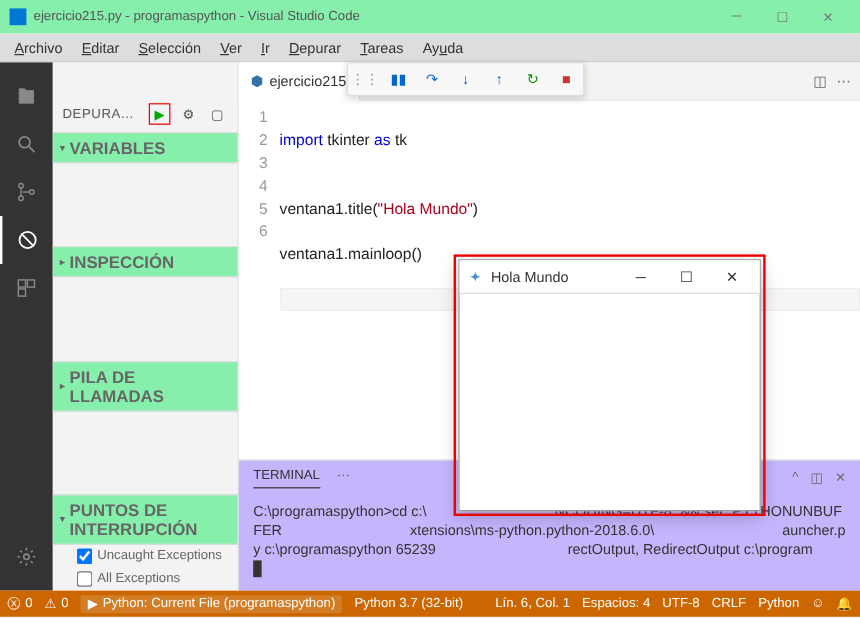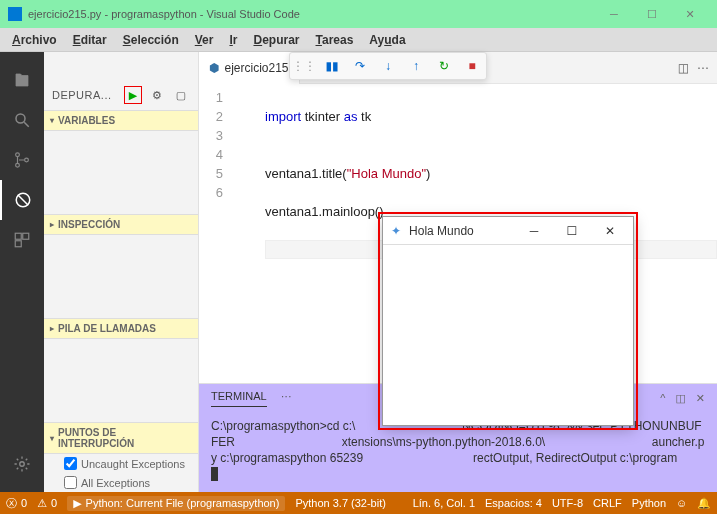--- a/index.html
+++ b/index.html
@@ -3,56 +3,56 @@
 <meta charset="utf-8">
 <style>
 * { margin: 0; padding: 0; box-sizing: border-box; font-family: "Segoe UI", Arial, sans-serif; }
 body { width: 717px; height: 516px; background: #fff; overflow: hidden; position: relative; font-size: 12px; }
 
 .titlebar { height: 28px; background: #86efac; display: flex; align-items: center; padding: 12px 8px; color: #555; font-size: 11px; }
 .titlebar .icon { width: 14px; height: 14px; background: #0078d4; margin-right: 6px; }
 .titlebar .spacer { flex: 1; }
 .titlebar .winbtn { width: 38px; height: 28px; display: flex; align-items: center; justify-content: center; color: #777; }
 
-.menubar { height: 24px; background: #ddd; display: flex; align-items: center; padding: 0 4px; font-size: 12px; color: #333; border-bottom: 1px solid #ccc; font-weight: bold; }
+.menubar { height: 24px; background: #ddd; display: flex; align-items: center; padding: 0 4px; font-size: 12px; color: #333; border-bottom: 1px solid #ccc; }
 .menubar span { padding: 2px 8px; cursor: pointer; }
 .menubar span u { text-decoration: underline; }
 
 .main { display: flex; height: 440px; }
 
 .activitybar { width: 44px; background: #333; display: flex; flex-direction: column; align-items: center; padding-top: 8px; }
 .activitybar .aicon { width: 44px; height: 40px; display: flex; align-items: center; justify-content: center; color: #888; fill: #888; }
 .activitybar .aicon.active { color: #fff; fill: #fff; border-left: 2px solid #fff; }
 .activitybar .bottom { margin-top: auto; margin-bottom: 8px; }
 
 .sidebar { width: 155px; background: #f3f3f3; border-right: 1px solid #e0e0e0; display: flex; flex-direction: column; font-size: 11px; color: #555; }
 .sidebar .header { display: flex; align-items: center; padding: 6px 8px; gap: 6px; margin-top: 28px; }
 .sidebar .header .title { flex: 1; text-transform: uppercase; letter-spacing: 0.5px; }
 .sidebar .header .ctrl { width: 18px; height: 18px; display: flex; align-items: center; justify-content: center; }
 .sidebar .header .play { border: 1.5px solid #e00; padding: 2px; color: #0a0; }
-.sidebar .section { padding: 4px 6px; background: #fef9c3; border-top: 1px solid #ddd; border-bottom: 1px solid #ddd; text-transform: uppercase; font-weight: 600; font-size: 10px; color: #666; display: flex; align-items: center; }
+.sidebar .section { padding: 4px 6px; background: #86efac; border-top: 1px solid #ddd; border-bottom: 1px solid #ddd; text-transform: uppercase; font-weight: 600; font-size: 14px; color: #666; display: flex; align-items: center; }
 .sidebar .section::before { content: "▸"; margin-right: 4px; font-size: 8px; }
 .sidebar .section.open::before { content: "▾"; }
 .sidebar .sbody { flex: 1; min-height: 20px; }
 .sidebar .break-item { padding: 3px 8px 3px 20px; font-size: 11px; color: #666; display: flex; align-items: center; gap: 4px; }
 .sidebar .break-item input { margin: 0; }
 
 .editor { flex: 1; display: flex; flex-direction: column; position: relative; }
 
 .tabrow { height: 32px; background: #f3f3f3; border-bottom: 1px solid #e5e5e5; display: flex; align-items: center; position: relative; }
 .tab { height: 32px; padding: 0 10px; background: #fff; border-right: 1px solid #e5e5e5; display: flex; align-items: center; gap: 5px; font-size: 12px; color: #333; }
 .tab .picon { color: #3572A5; }
 .tabrow .right { margin-left: auto; display: flex; gap: 8px; padding-right: 8px; color: #666; }
 
 .debug-toolbar { position: absolute; top: 0px; left: 90px; height: 28px; background: #f8f8f8; border: 1px solid #ddd; border-radius: 3px; box-shadow: 0 2px 6px rgba(0,0,0,0.15); display: flex; align-items: center; padding: 0 6px; gap: 12px; z-index: 5; }
 .debug-toolbar .dbtn { width: 16px; height: 16px; display: flex; align-items: center; justify-content: center; }
 
 .code { flex: 1; display: flex; font-family: Consolas, monospace; font-size: 13px; padding-top: 4px; background: #fff; }
 .gutter { width: 34px; text-align: right; color: #999; padding-right: 10px; line-height: 19px; }
-.lines { flex: 1; line-height: 19px; white-space: pre; color: #222; margin-left: 32px; }
+.lines { flex: 1; line-height: 19px; white-space: pre; color: #222; }
 .lines .curr { background: #f5f5f5; box-shadow: inset 0 0 0 1px #eee; display: block; }
 .kw { color: #0000cc; }
 .str { color: #b00020; }
 
 .terminal { border-top: 1px solid #e0e0e0; background: #c4b5fd; }
 .termtabs { height: 28px; display: flex; align-items: center; padding: 0 12px; gap: 14px; font-size: 11px; color: #555; }
 .termtabs .tt { padding-bottom: 4px; }
 .termtabs .tt.active { border-bottom: 1px solid #333; color: #333; }
 .termtabs .right { margin-left: auto; display: flex; gap: 10px; color: #666; }
 .termbody { padding: 6px 12px 10px; font-family: Consolas, monospace; font-size: 12px; color: #333; line-height: 16px; white-space: pre-wrap; word-break: break-all; }

